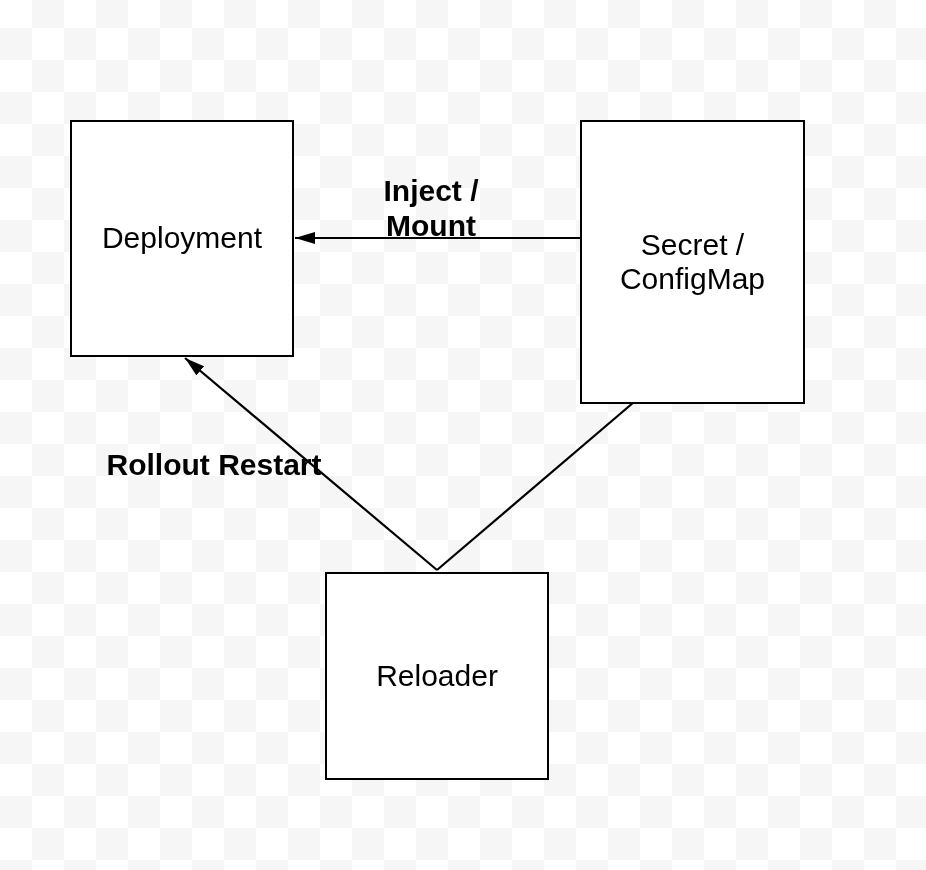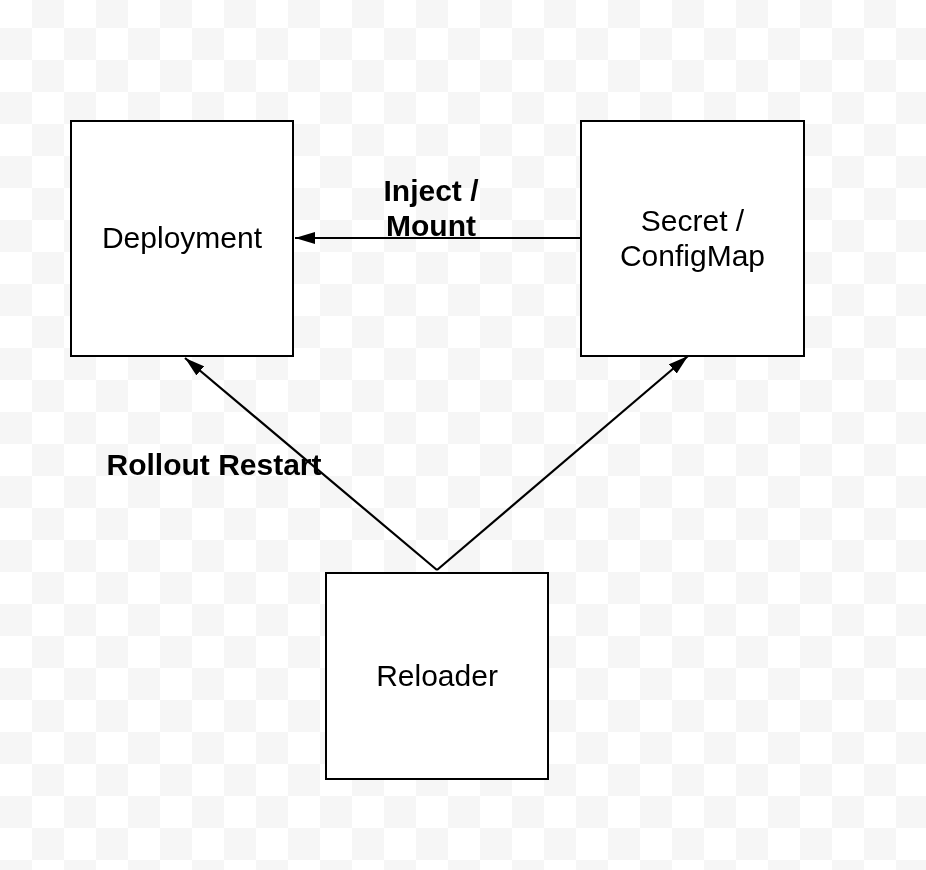--- a/index.html
+++ b/index.html
@@ -42,21 +42,21 @@
     display: flex;
     align-items: center;
     justify-content: center;
     text-align: center;
     font-size: 30px;
     line-height: 1.15;
     color: #000000;
     white-space: pre-line;
   }
   .node-deployment { left: 70px;  top: 120px; width: 224px; height: 237px; }
-  .node-secret     { left: 580px; top: 120px; width: 225px; height: 237px; }
+  .node-secret     { left: 580px; top: 120px; width: 225px; height: 284px; }
   .node-reloader   { left: 325px; top: 572px; width: 224px; height: 208px; text-align: center; }
   .edge-label {
     position: absolute;
     z-index: 3;
     transform: translate(-50%, -50%);
     font-size: 30px;
     line-height: 1.15;
     color: #000000;
     text-align: center;
     white-space: pre-line;

